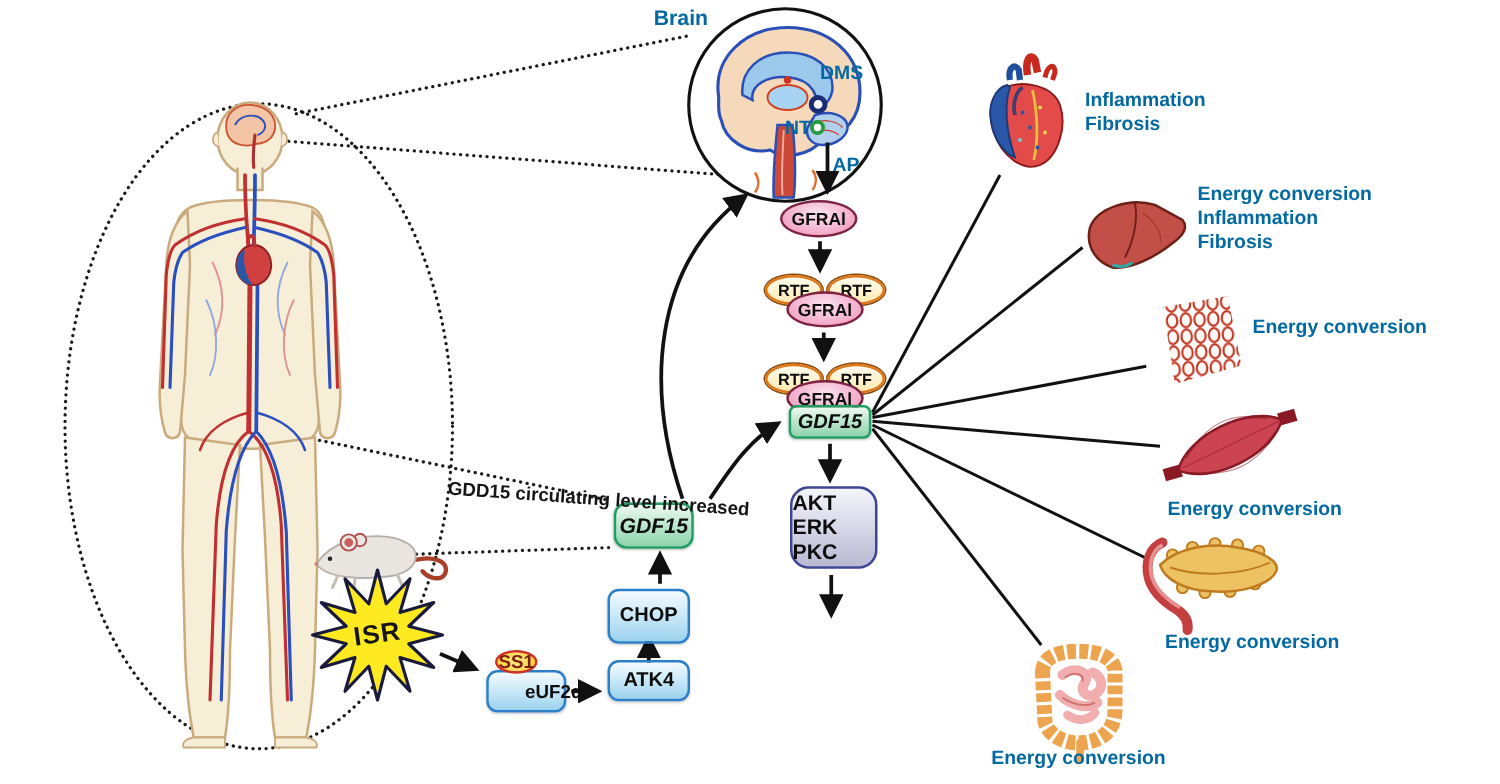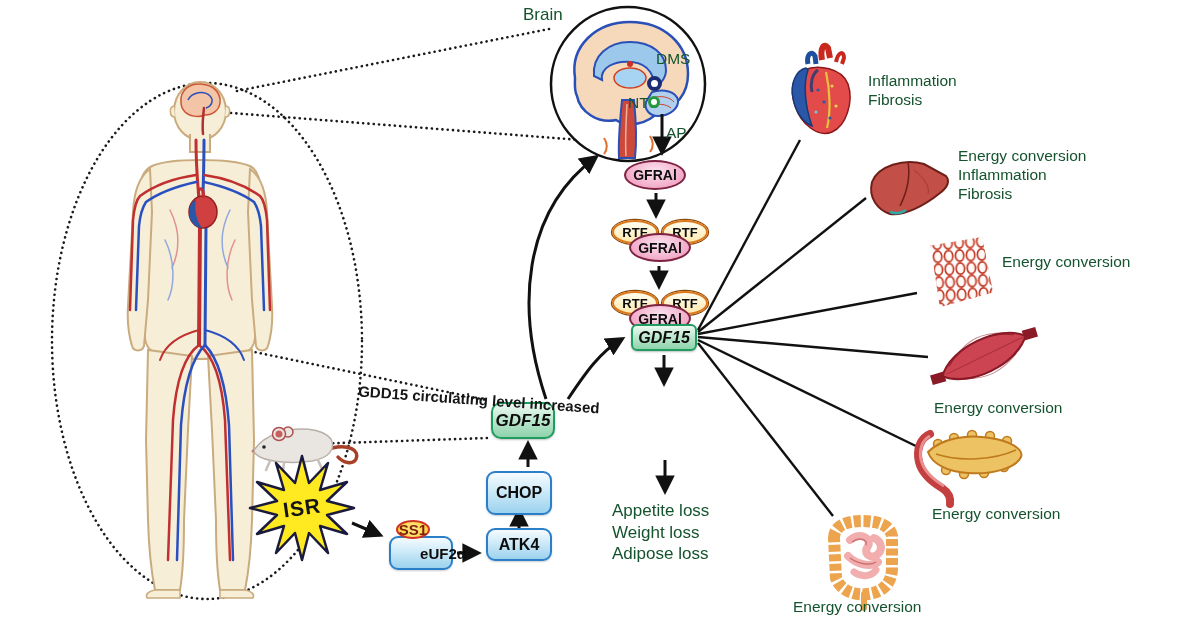--- a/index.html
+++ b/index.html
@@ -1,19 +1,19 @@
 <!DOCTYPE html>
 <html><head>
 <meta charset="utf-8">
 <style>
   html,body{margin:0;padding:0;background:#fff;}
   .stage{position:relative;width:1200px;height:627px;background:#fff;overflow:hidden;
          font-family:"Liberation Sans","DejaVu Sans",sans-serif;color:#151515;}
   .stage svg.layer{position:absolute;left:0;top:0;z-index:1;}
-  .lbl{position:absolute;z-index:2;font-weight:normal;color:#14532d;line-height:19px;font-size:15.5px;white-space:nowrap;}
+  .lbl{position:absolute;z-index:2;font-weight:bold;color:#0369a1;line-height:19px;font-size:15.5px;white-space:nowrap;}
   .lbl .line{display:block;}
   .node{position:absolute;z-index:2;display:flex;align-items:center;justify-content:center;
         font-weight:bold;color:#0d0d0d;box-sizing:border-box;}
   .greenbox{background:linear-gradient(180deg,#eef9f2 0%,#bfe8d0 45%,#8fd3ac 100%);
             border:2.5px solid #1f9c60;border-radius:9px;box-shadow:0 1px 2px rgba(0,0,0,.25);font-size:17px;font-style:italic;}
   .bluebox{background:linear-gradient(180deg,#f5fbff 0%,#cdeaf8 45%,#9cd2ee 100%);
            border:2.4px solid #2b7fc9;border-radius:9px;box-shadow:0 1px 2px rgba(0,0,0,.2);font-size:16px;}
   .purplebox{background:linear-gradient(180deg,#f4f4fa 0%,#d4d4e6 55%,#b9b9d2 100%);
              border:2.8px solid #3a4694;border-radius:15px;font-size:17px;line-height:19.5px;}
   .pinkoval{background:radial-gradient(ellipse at 50% 35%,#fbe3ee 0%,#f2aac9 70%,#eb92ba 100%);
@@ -224,26 +224,28 @@
 <div class="node rtfoval" style="left:612px;top:220px;width:46px;height:24px;">RTF</div>
 <div class="node rtfoval" style="left:662px;top:220px;width:46px;height:24px;">RTF</div>
 <div class="node pinkoval" style="left:629px;top:233px;width:62px;height:29px;font-size:14px;">GFRAl</div>
 
 <div class="node rtfoval" style="left:612px;top:291px;width:46px;height:24px;">RTF</div>
 <div class="node rtfoval" style="left:662px;top:291px;width:46px;height:24px;">RTF</div>
 <div class="node pinkoval" style="left:629px;top:304px;width:62px;height:29px;font-size:14px;">GFRAl</div>
 
 <div class="node greenbox" style="left:631px;top:324px;width:66px;height:27px;font-size:16px;border-radius:6px;">GDF15</div>
 
-
-<div class="lbl outcome" style="left:612px;top:500px;">
-  <span class="line">Appetite loss</span>
-  <span class="line">Weight loss</span>
-  <span class="line">Adipose loss</span>
-</div>
+<div class="node purplebox" style="left:632px;top:389px;width:70px;height:66px;">
+  <div>
+    <span class="line">AKT</span>
+    <span class="line">ERK</span>
+    <span class="line">PKC</span>
+  </div>
+</div>
+
 
 <div class="node greenbox" style="left:491px;top:402px;width:64px;height:37px;border-radius:10px;">GDF15</div>
 
 <div class="annot" style="left:358px;top:391px;">
   <span class="line">GDD15 circulating</span>
   <span class="line">level increased</span>
 </div>
 
 <div class="node bluebox" style="left:486px;top:471px;width:66px;height:44px;">CHOP</div>
 <div class="node bluebox" style="left:486px;top:528px;width:66px;height:33px;">ATK4</div>

